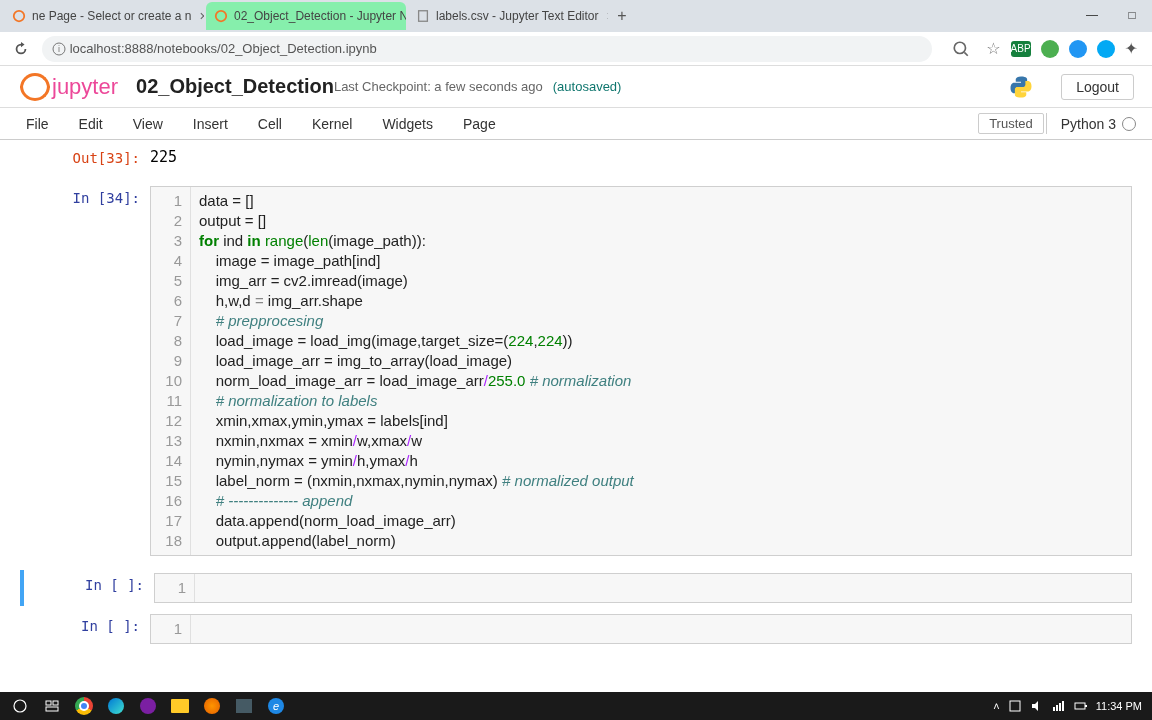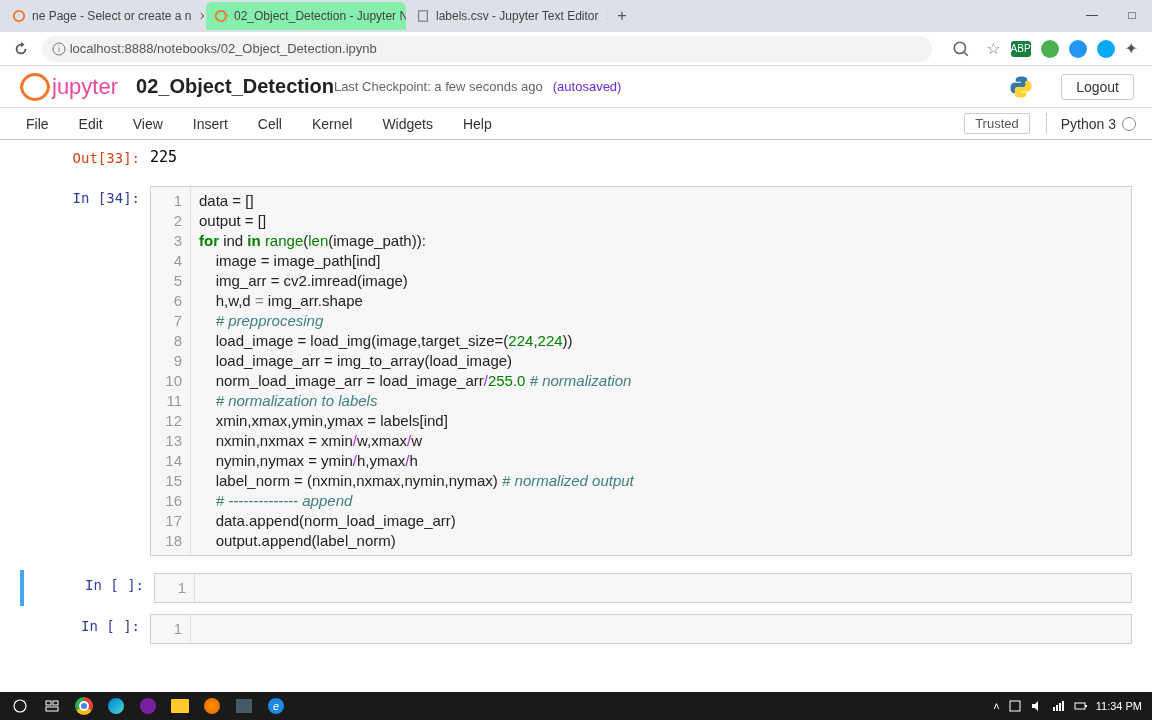--- a/index.html
+++ b/index.html
@@ -21,28 +21,28 @@
 .ext-icon{width:18px;height:18px;border-radius:50%}
 
 .jheader{height:42px;display:flex;align-items:center;padding:0 18px;border-bottom:1px solid #ddd}
 .jlogo{display:flex;align-items:center;gap:6px}
 .jlogo-icon{width:28px;height:28px;position:relative}
 .jlogo-icon::before{content:'';position:absolute;width:24px;height:12px;border:3px solid #f37626;border-bottom:none;border-radius:24px 24px 0 0;top:0;left:2px}
 .jlogo-icon::after{content:'';position:absolute;width:24px;height:12px;border:3px solid #f37626;border-top:none;border-radius:0 0 24px 24px;bottom:0;left:2px}
 .jlogo-text{font-size:22px;color:#ec4899;letter-spacing:0}
 .jtitle{font-size:20px;color:#222;margin-left:18px;font-weight:600}
 .jckpt{font-size:13px;color:#666;}
-.jautosave{font-size:13px;color:#6d28d9;margin-left:10px}
+.jautosave{font-size:13px;color:#0f766e;margin-left:10px}
 .jright{margin-left:auto;display:flex;align-items:center;gap:26px}
 .pylogo{width:28px;height:28px}
 .logout{border:1px solid #ccc;background:#fff;padding:4px 14px;font-size:14px;border-radius:3px;color:#333}
 
 .jmenu{height:32px;display:flex;align-items:center;padding:0 16px;border-bottom:1px solid #ccc;font-size:14px}
 .jmenu-item{padding:4px 10px;margin-right:10px;color:#333}
-.jmenu-right{margin-left:auto;display:flex;gap:16px}
+.jmenu-right{margin-left:auto;display:flex;gap:2px}
 .trusted{border:1px solid #ccc;padding:2px 10px;font-size:13px;color:#555;border-radius:2px}
 .kernel{font-size:14px;color:#333;display:flex;align-items:center;gap:6px;border-left:1px solid #ccc;padding-left:14px}
 .kernel-ind{width:14px;height:14px;border:1px solid #888;border-radius:50%}
 
 .notebook{padding:6px 20px;height:560px;overflow:hidden}
 .cell{display:flex;margin-bottom:6px;position:relative}
 .cell.selected{border-left:4px solid #42a5f5}
 .prompt{width:130px;text-align:right;padding:4px 10px 0 0;font-family:monospace;font-size:14px;flex-shrink:0}
 .prompt.in{color:#303f9f}
 .prompt.out{color:#d84315}
@@ -142,21 +142,21 @@
 </div>
 
 <div class="jmenu">
   <span class="jmenu-item">File</span>
   <span class="jmenu-item">Edit</span>
   <span class="jmenu-item">View</span>
   <span class="jmenu-item">Insert</span>
   <span class="jmenu-item">Cell</span>
   <span class="jmenu-item">Kernel</span>
   <span class="jmenu-item">Widgets</span>
-  <span class="jmenu-item">Help</span>
+  <span class="jmenu-item">Page</span>
   <div class="jmenu-right">
     <span class="trusted">Trusted</span>
     <span class="kernel">
       <span>Python 3</span>
       <span class="kernel-ind"></span>
     </span>
   </div>
 </div>
 
 <div class="notebook">

